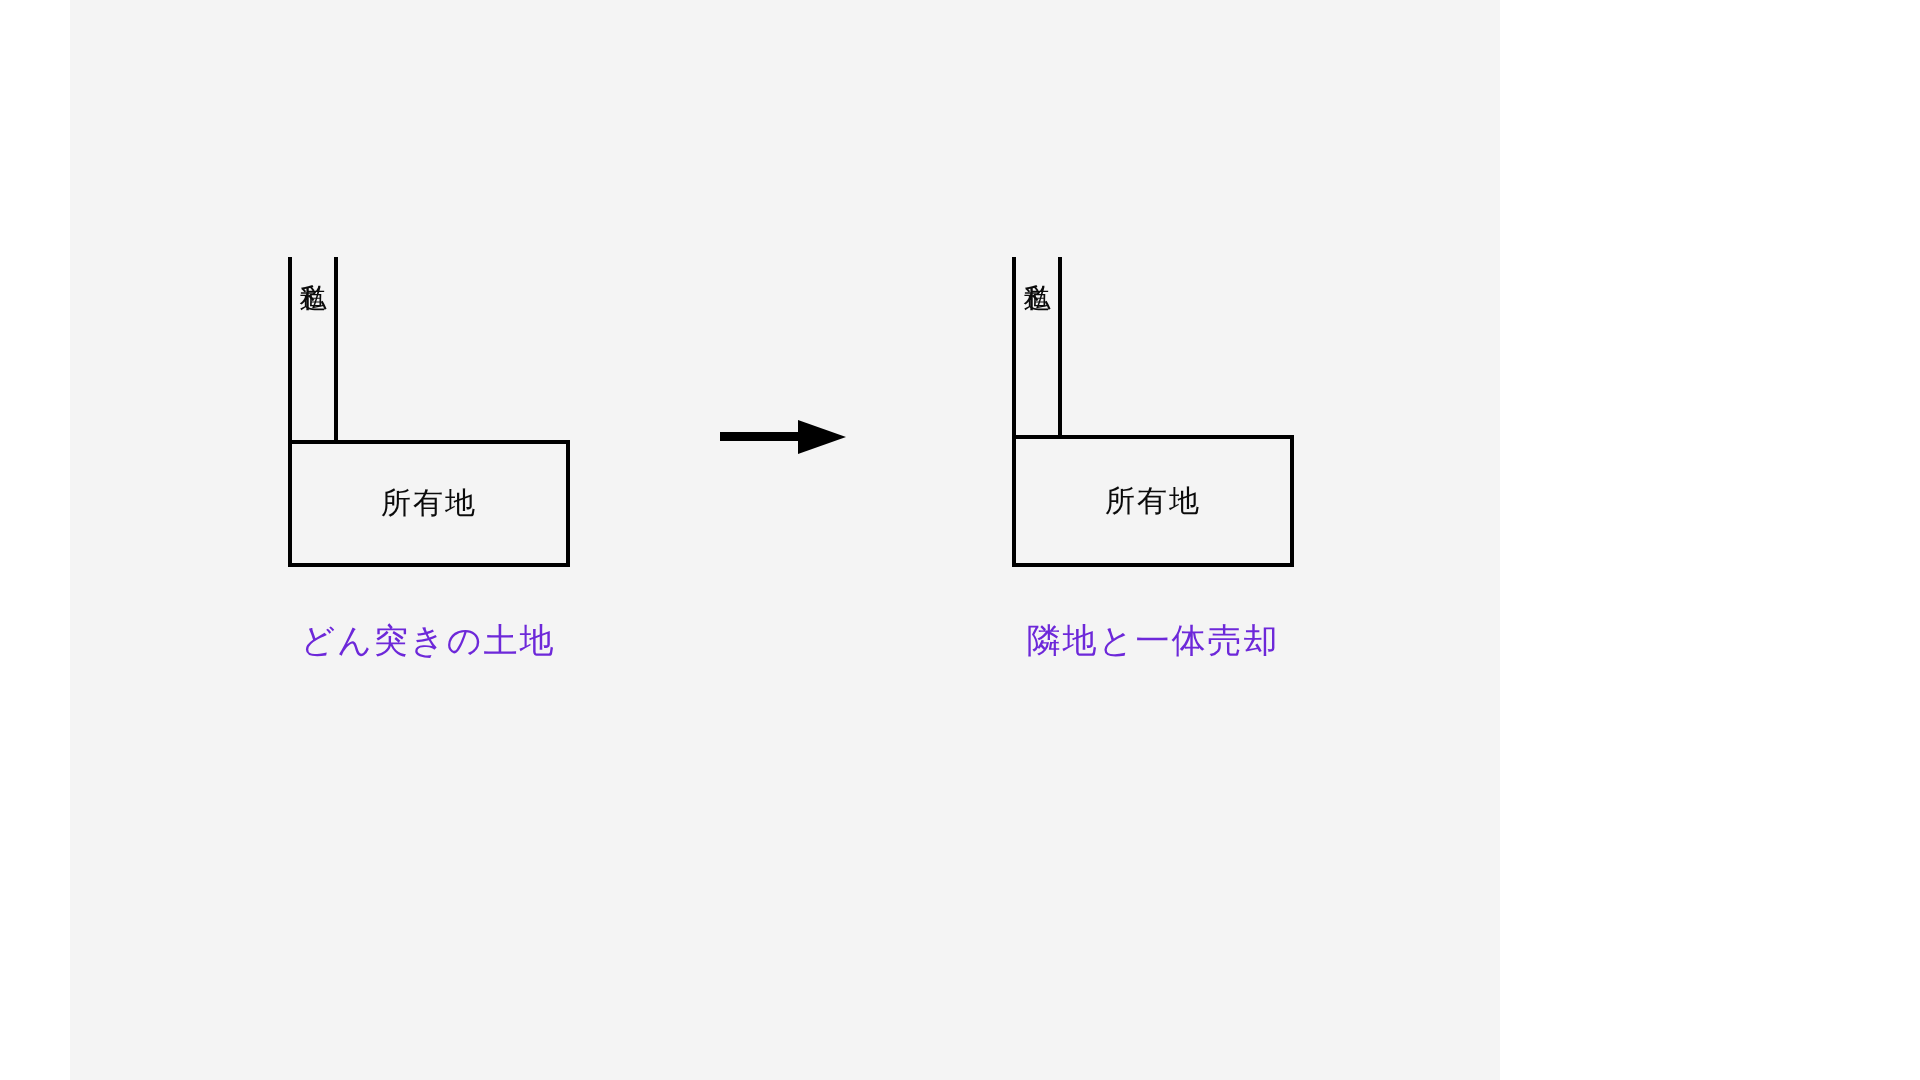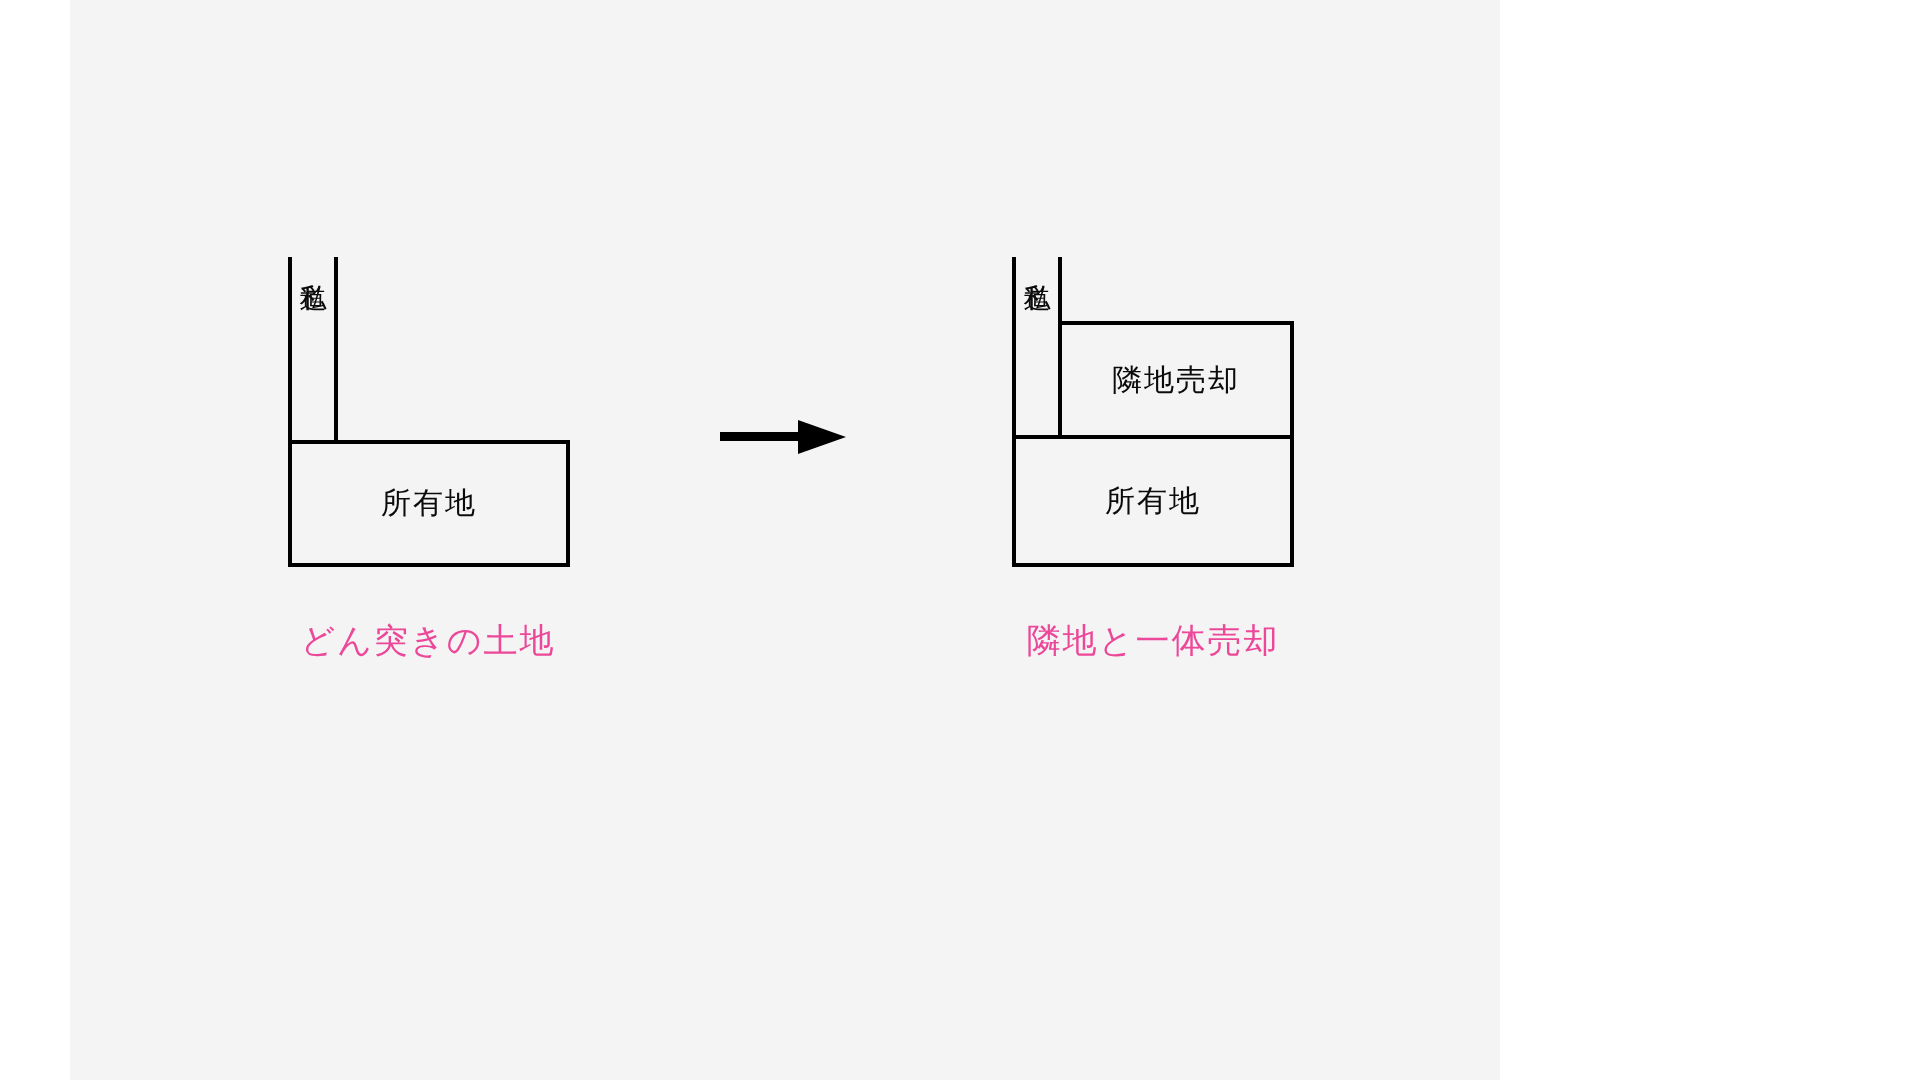--- a/index.html
+++ b/index.html
@@ -161,21 +161,21 @@
     font-size: 30px;
     color: #0b0b0b;
     letter-spacing: 2px;
   }
 
   
   .caption {
     position: absolute;
     text-align: center;
     font-size: 34px;
-    color: #ec4899;
+    color: #6d28d9;
     letter-spacing: 2px;
     white-space: nowrap;
   }
   #caption-left {
     left: 188px;
     top: 618px;
     width: 480px;
   }
   #caption-right {
     left: 913px;
@@ -207,23 +207,20 @@
     <polygon points="78,2 78,36 126,19" fill="#000000"></polygon>
   </svg>
 </div>
 
 <div class="figure" id="fig-right">
 
   <div id="right-road">
     <span class="vtext">私道</span>
   </div>
 
-  <div id="right-neighbour">
-    <span class="htext">隣地売却</span>
-  </div>
 
   <div id="right-owned">
     <span class="htext">所有地</span>
   </div>
 
 </div>
 
 <div class="caption" id="caption-left">どん突きの土地</div>
 
 <div class="caption" id="caption-right">隣地と一体売却</div>

